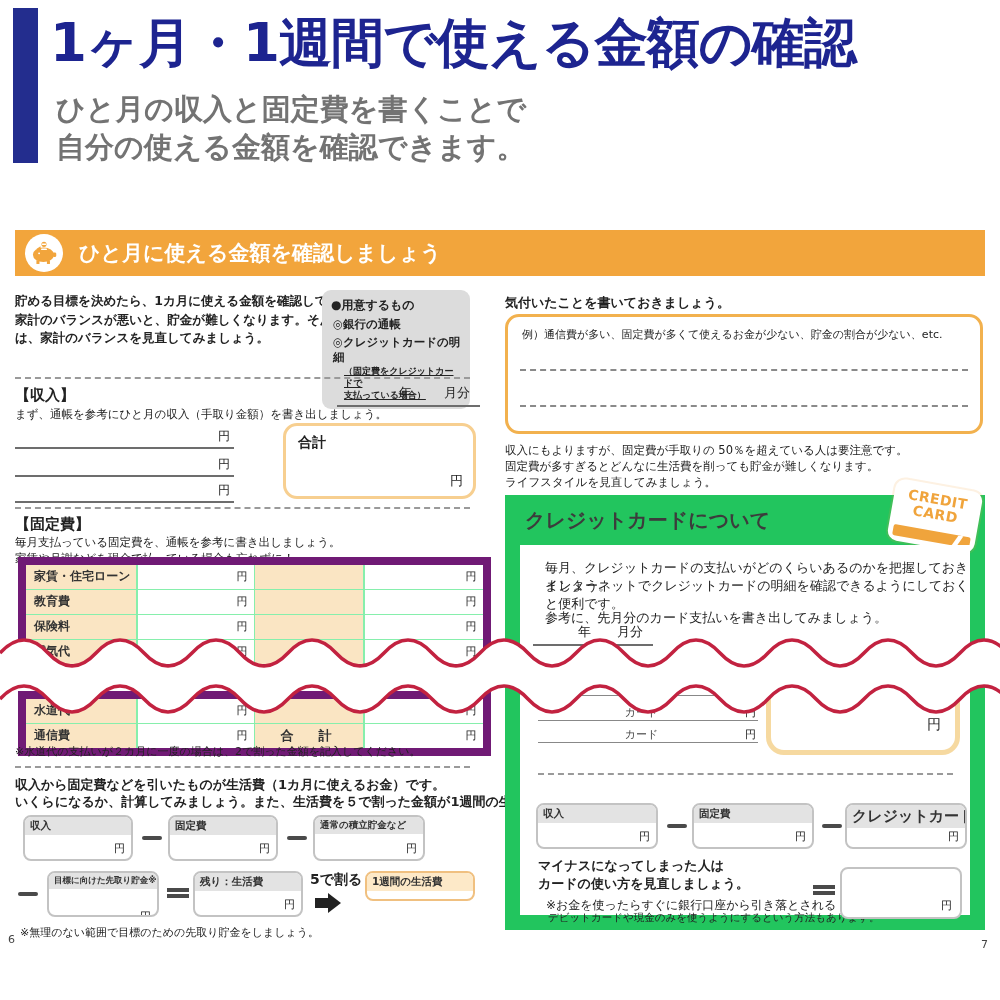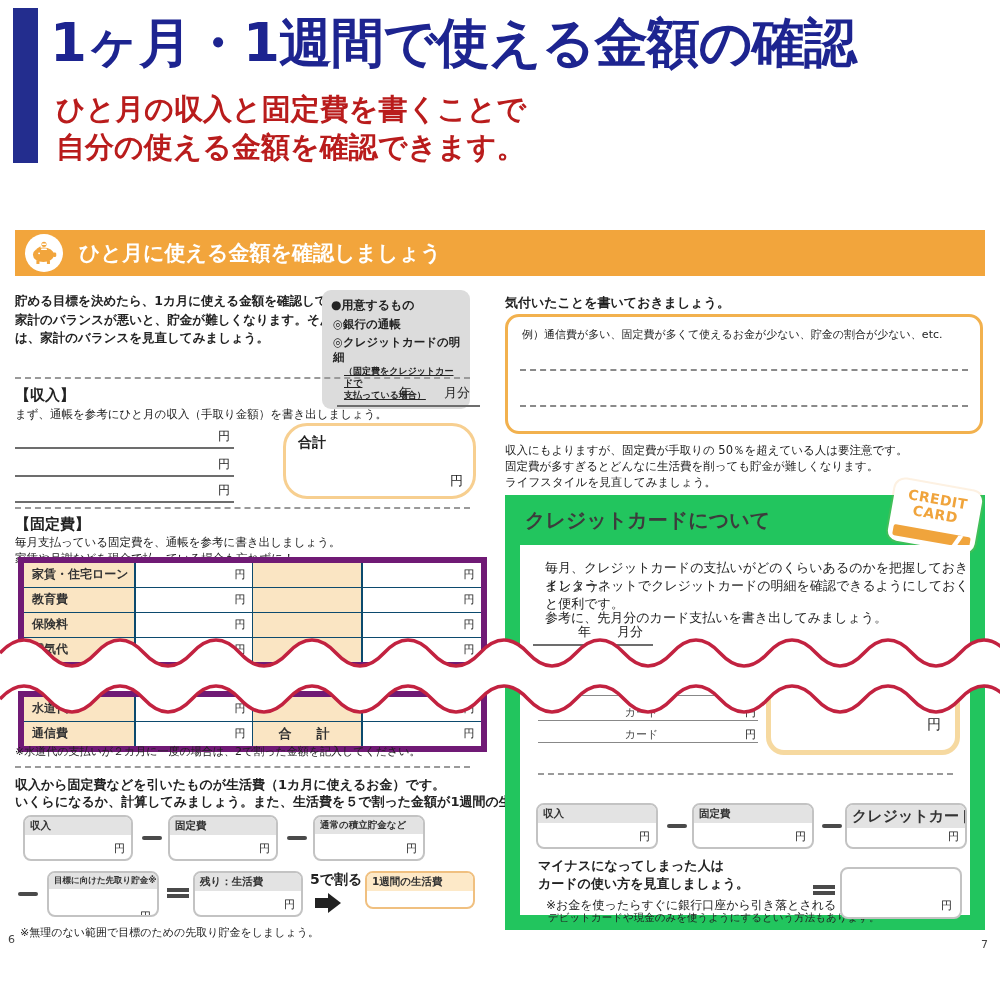--- a/index.html
+++ b/index.html
@@ -3,41 +3,41 @@
 <meta charset="utf-8">
 <style>
   html,body{margin:0;padding:0;background:#fff;}
   .page{position:relative;width:1000px;height:1000px;background:#fff;overflow:hidden;
         font-family:"DejaVu Sans","Liberation Sans",sans-serif;color:#222;}
   .abs{position:absolute;}
   .b{font-weight:bold;}
   
   .blue-bar{left:13px;top:8px;width:25px;height:155px;background:#232d8e;}
   .main-title{left:50px;top:8px;width:945px;font-size:53px;font-weight:bold;color:#1d2490;letter-spacing:-1px;white-space:nowrap;}
-  .subtitle{left:56px;font-size:29px;font-weight:bold;color:#b91c1c;white-space:nowrap;}
+  .subtitle{left:56px;font-size:29px;font-weight:bold;color:#737373;white-space:nowrap;}
   
   .banner{left:15px;top:230px;width:970px;height:46px;background:#f2a53c;display:flex;align-items:center;}
   .banner .circle{width:38px;height:38px;border-radius:50%;background:#fff;margin-left:10px;display:flex;align-items:center;justify-content:center;}
   .banner .btxt{color:#fff;font-size:21px;font-weight:bold;margin-left:16px;}
   
   .dashed-sep{border-top:2px dashed #9a9a9a;height:0;}
   .small{font-size:11.5px;}
   .heading{font-size:15px;font-weight:bold;}
   .writeline{border-bottom:2px solid #6d6d6d;display:flex;justify-content:flex-end;align-items:flex-end;font-size:12px;padding:0 4px 2px 0;height:18px;}
   .date-line{border-bottom:2px solid #6d6d6d;display:flex;justify-content:flex-end;gap:32px;font-size:13px;padding:0 10px 3px 0;}
-  .total-box{border:3px solid #f7cf90;border-radius:24px;background:#fff;}
+  .total-box{border:3px solid #f7cf90;border-radius:14px;background:#fff;}
   .total-box .tlabel{position:absolute;left:12px;top:8px;font-size:14px;font-weight:bold;}
   .total-box .tyen{position:absolute;right:10px;bottom:6px;font-size:13px;}
   
   .prepare{left:322px;top:290px;width:148px;min-height:70px;background:#dcdcdc;border-radius:9px;padding:7px 9px 8px 9px;box-sizing:border-box;}
   .prepare .ptitle{font-size:12px;font-weight:bold;}
   .prepare .pitem{font-size:11.5px;font-weight:bold;margin-top:3px;padding-left:2px;}
   .prepare .pnote{font-size:9px;font-weight:bold;padding-left:13px;line-height:12px;text-decoration:underline;}
   
-  .ftable{display:grid;grid-template-columns:110px 116px 108px 118px;border:6px solid #701a75;background:#0c4a6e;grid-gap:1.5px;}
+  .ftable{display:grid;grid-template-columns:110px 116px 108px 118px;border:8px solid #701a75;background:#86efac;grid-gap:1.5px;}
   .ftable .cell{background:#fff;height:23.5px;display:flex;align-items:center;box-sizing:border-box;}
   .ftable .lab{background:#fae5c3;font-size:12px;font-weight:bold;padding-left:8px;color:#333;}
   .ftable .inp{justify-content:flex-end;padding-right:6px;font-size:11px;}
   .ftable .tot{background:#fae5c3;font-size:13px;font-weight:bold;justify-content:center;letter-spacing:6px;color:#333;}
   
   .calc-box{position:absolute;border:2px solid #c3c3c3;border-radius:8px;background:#fff;overflow:hidden;display:flex;flex-direction:column;box-sizing:border-box;}
   .calc-box .lbl{background:#e3e3e3;font-size:10.5px;font-weight:bold;color:#333;padding:2px 5px;white-space:nowrap;}
   .calc-box .val{flex:1;display:flex;align-items:flex-end;justify-content:flex-end;font-size:11px;padding:0 6px 3px 0;}
   .calc-box.orange{border-color:#f0c080;}
   .calc-box.orange .lbl{background:#fde9c8;}
@@ -222,21 +222,21 @@
   <div class="op-equals" style="left:167px;top:888px;"></div>
   <div class="calc-box" style="left:193px;top:871px;width:110px;height:46px;">
     <div class="lbl">残り：生活費</div>
     <div class="val">円</div>
   </div>
   <div class="abs b" style="left:310px;top:871px;font-size:14px;">5で割る</div>
   <div class="arrow" style="left:315px;top:893px;">
       <div class="bar"></div>
       <div class="tip"></div>
     </div>
-  <div class="calc-box orange" style="left:365px;top:871px;width:110px;height:38px;gap:36px;">
+  <div class="calc-box orange" style="left:365px;top:871px;width:110px;height:30px;gap:36px;">
     <div class="lbl">1週間の生活費</div>
     <div class="val">円</div>
   </div>
 
   <div class="abs" style="left:20px;top:925px;font-size:11px;">※無理のない範囲で目標のための先取り貯金をしましょう。</div>
   <div class="abs pgnum" style="left:8px;top:933px;">6</div>
 
   <div class="abs b" style="left:505px;top:294px;font-size:13px;">気付いたことを書いておきましょう。</div>
   <div class="abs example-box">
     <div class="ex">例）通信費が多い、固定費が多くて使えるお金が少ない、貯金の割合が少ない、etc.</div>

